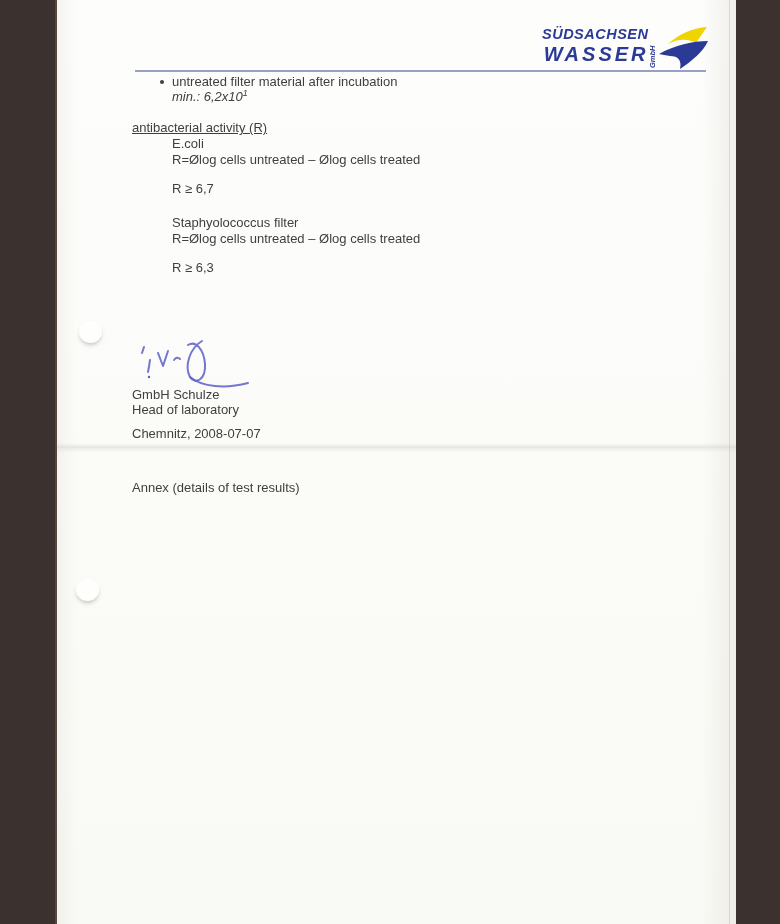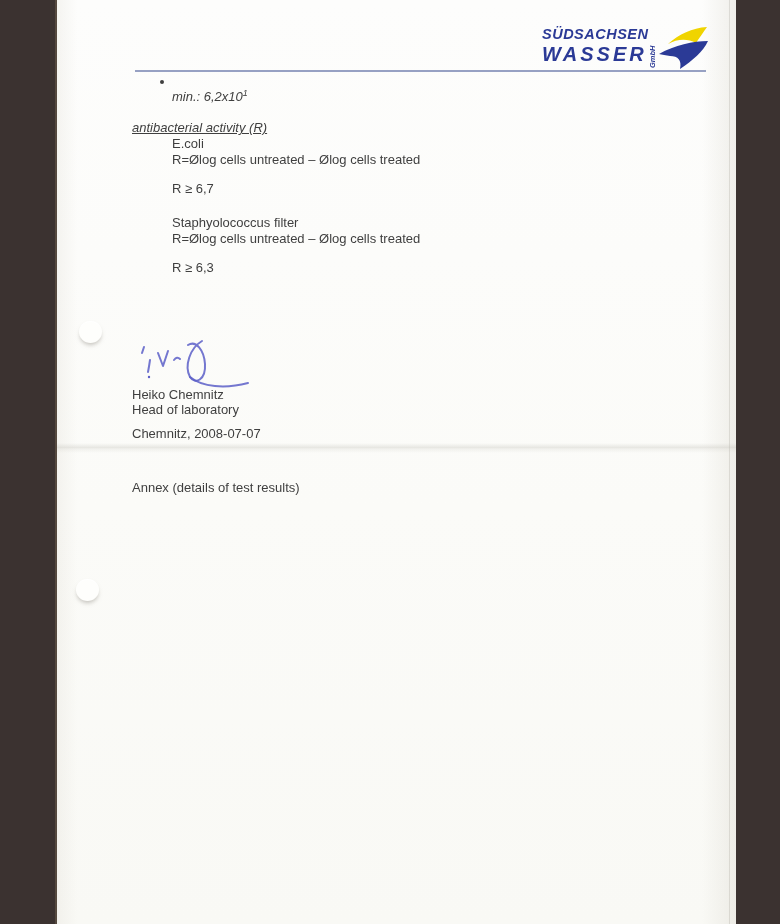--- a/index.html
+++ b/index.html
@@ -49,21 +49,21 @@
 
   
   .logo{
     position:absolute;
     left:485px;top:27px;
     display:flex;align-items:flex-start;
   }
   .logo-textcol{
     color:var(--logo-blue);
     font-style:italic;font-weight:bold;
-    text-align:left;line-height:1;
+    text-align:right;line-height:1;
   }
   .logo-line1{font-size:14.5px;letter-spacing:0.5px;}
   .logo-line2{font-size:20px;letter-spacing:3px;margin-top:2px;}
   .logo-gmbh{
     color:var(--logo-blue);
     font-size:7.5px;font-weight:bold;font-style:italic;
     transform:rotate(-90deg) translate(-13px,-1px);
     transform-origin:left top;
     width:8px;height:30px;
     margin-top:28px;
@@ -123,44 +123,45 @@
       </div>
       <span class="logo-gmbh">GmbH</span>
       <svg class="logo-arrow" width="50" height="42" viewBox="0 0 50 42">
         <path class="arrow-yellow" d="M 9,17 C 20,7 33,1 48,0 C 44,6 40,11 37,16 C 28,11 18,12 9,17 Z"></path>
         <path class="arrow-blue" d="M 0,27 C 16,18 34,14 49,14 C 44,25 34,33 21,42 C 23,33 19,29 11,29 C 7,28 3,28 0,27 Z"></path>
       </svg>
     </div>
     <div class="header-rule"></div>
 
     <span class="bullet-dot"></span>
+    <div class="t" style="left:115px;top:74px;">untreated filter material after incubation</div>
     <div class="t" style="left:115px;top:89px;font-style:italic;"><span>min.: 6,2x10</span><sup>1</sup></div>
 
-    <div class="t underlined" style="left:75px;top:120px;font-style:italic;">antibacterial activity (R)</div>
+    <div class="t underlined" style="left:75px;top:120px;">antibacterial activity (R)</div>
 
     <div class="t" style="left:115px;top:136px;">E.coli</div>
     <div class="t" style="left:115px;top:152px;">R=Ølog cells untreated – Ølog cells treated</div>
     <div class="t" style="left:115px;top:181px;">R ≥ 6,7</div>
 
     <div class="t" style="left:115px;top:215px;">Staphyolococcus filter</div>
     <div class="t" style="left:115px;top:231px;">R=Ølog cells untreated – Ølog cells treated</div>
     <div class="t" style="left:115px;top:260px;">R ≥ 6,3</div>
 
 
     <svg class="signature-svg" width="130" height="60" viewBox="0 0 130 60">
       <path class="sig-stroke" d="M 14,11 L 12,17"></path>
       <path class="sig-stroke" d="M 20,24 Q 19,31 18,36"></path>
       <circle cx="19" cy="41" r="1.2" fill="#5c5fc8" stroke="none"></circle>
       <path class="sig-stroke" d="M 28,17 L 33,30 L 38,15"></path>
       <path class="sig-stroke" d="M 44,24 Q 47,20 50,23"></path>
       <path class="sig-stroke" d="M 72,5 C 60,12 54,30 60,41 C 65,49 76,44 75,28 C 74,14 66,4 58,9"></path>
       <path class="sig-stroke" d="M 60,41 C 72,51 95,53 118,47"></path>
     </svg>
 
-    <div class="t" style="left:75px;top:387px;">Heiko Chemnitz</div>
+    <div class="t" style="left:75px;top:387px;">GmbH Schulze</div>
     <div class="t" style="left:75px;top:402px;">Head of laboratory</div>
 
     <div class="t" style="left:75px;top:426px;">Chemnitz, 2008-07-07</div>
     <div class="crease"></div>
 
     <div class="t" style="left:75px;top:480px;">Annex (details of test results)</div>
 
     <div class="hole hole-1"></div>
     <div class="hole hole-2"></div>
     <div class="page-right-edge-line"></div>

